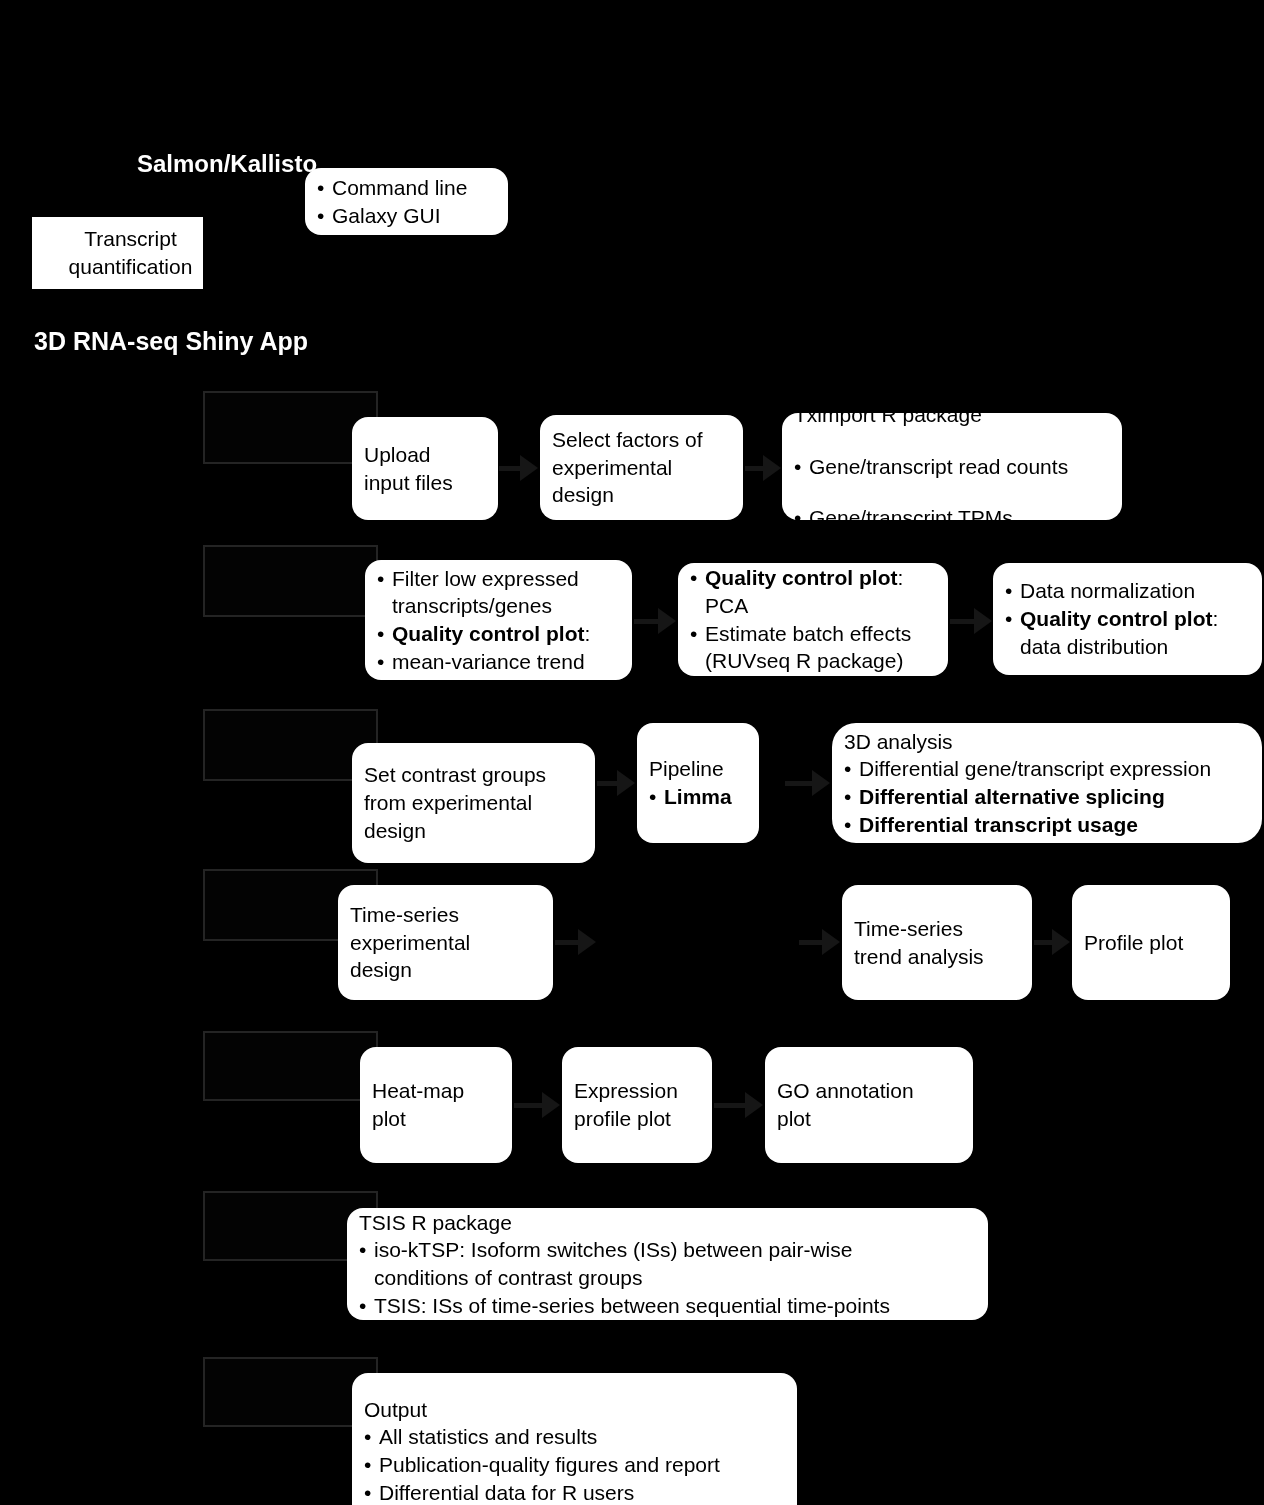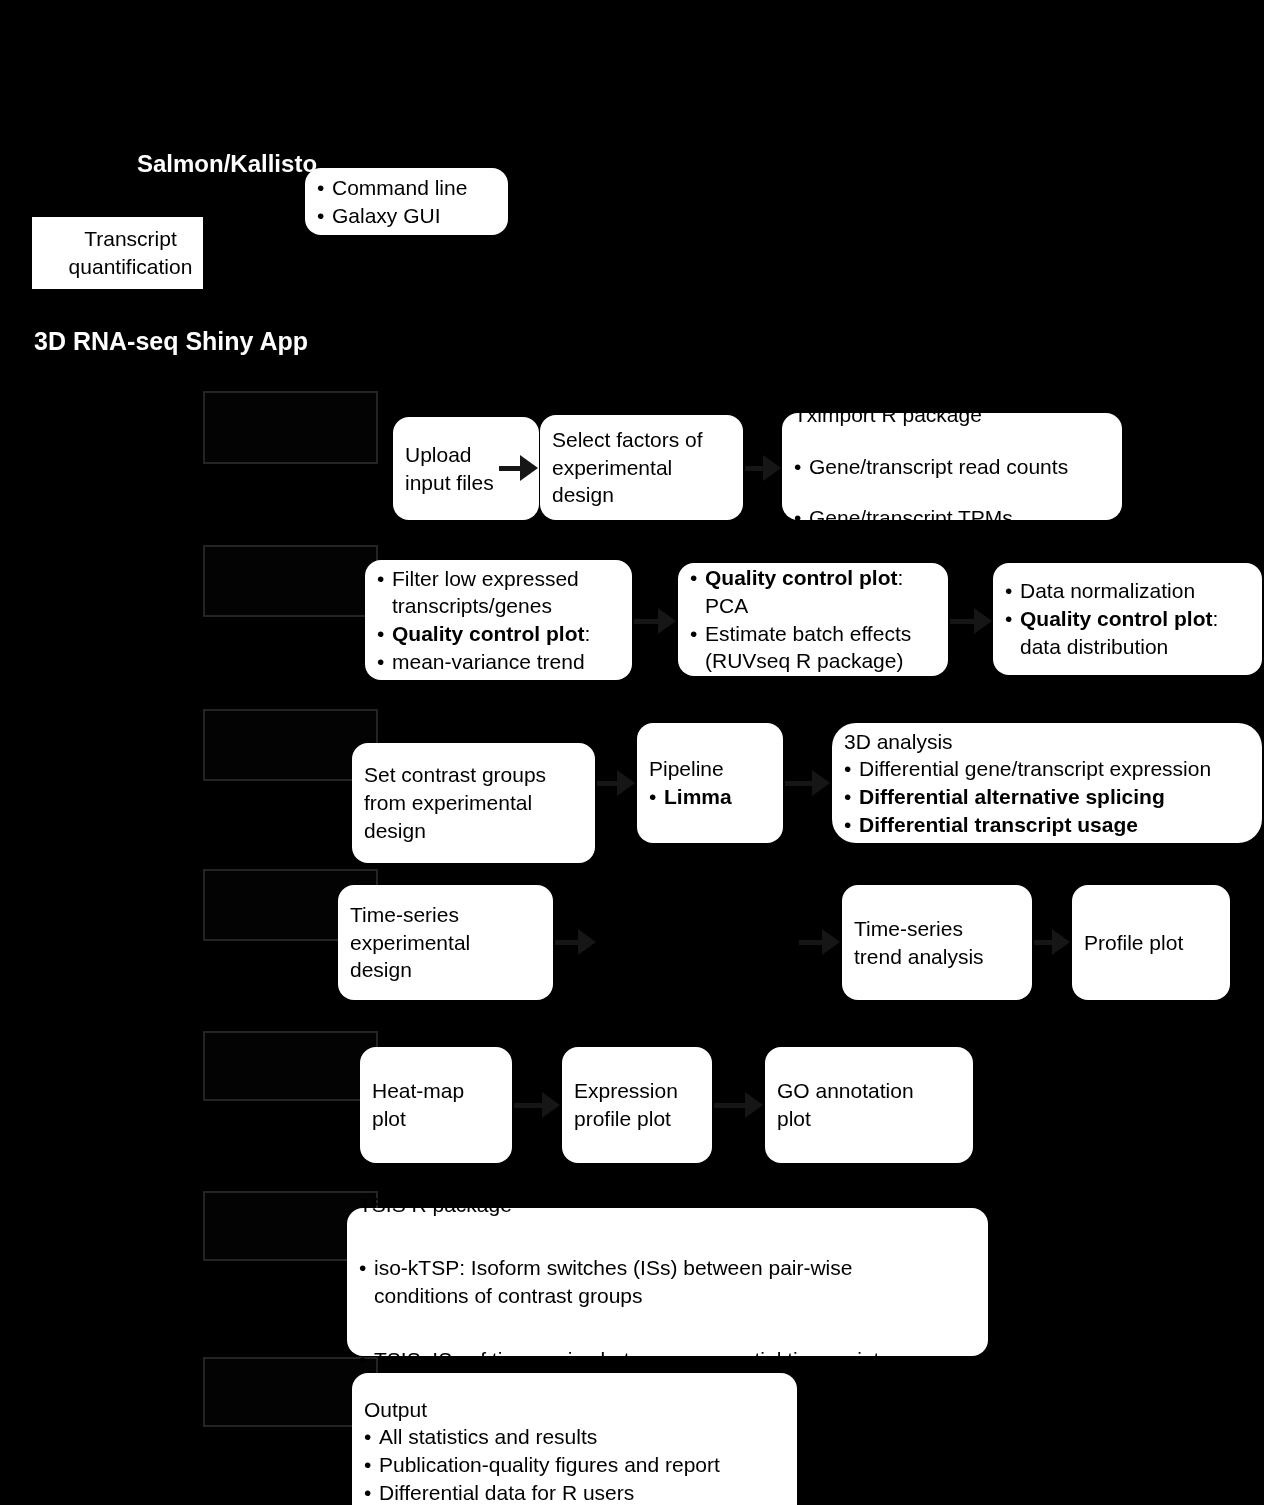--- a/index.html
+++ b/index.html
@@ -46,21 +46,21 @@
       <div class="line"><span>Transcript
 quantification</span></div>
     </div>
     <div class="node ph" style="left: 203px; top: 391px; width: 175px; height: 73px;"></div>
     <div class="node ph" style="left: 203px; top: 545px; width: 175px; height: 72px;"></div>
     <div class="node ph" style="left: 203px; top: 709px; width: 175px; height: 72px;"></div>
     <div class="node ph" style="left: 203px; top: 869px; width: 175px; height: 72px;"></div>
     <div class="node ph" style="left: 203px; top: 1031px; width: 175px; height: 70px;"></div>
     <div class="node ph" style="left: 203px; top: 1191px; width: 175px; height: 70px;"></div>
     <div class="node ph" style="left: 203px; top: 1357px; width: 175px; height: 70px;"></div>
-    <div class="node card" style="left: 352px; top: 417px; width: 146px; height: 103px; margin-left: 41px;">
+    <div class="node card" style="left: 352px; top: 417px; width: 146px; height: 103px;">
       <div class="line"><span>Upload
 input files</span></div>
     </div>
     <div class="node card" style="left: 540px; top: 415px; width: 203px; height: 105px;">
       <div class="line"><span>Select factors of
 experimental
 design</span></div>
     </div>
     <div class="node card" style="left: 782px; top: 413px; width: 340px; height: 107px; gap: 24px;">
       <div class="line"><span>Tximport R package</span></div>
@@ -82,21 +82,21 @@
     <div class="node card" style="left: 993px; top: 563px; width: 269px; height: 112px;">
       <div class="line bul"><span class="blt">•</span><span class="txt"><span>Data normalization</span></span></div>
       <div class="line bul"><span class="blt">•</span><span class="txt"><span class="b">Quality control plot</span><span>:
 data distribution</span></span></div>
     </div>
     <div class="node card" style="left: 352px; top: 743px; width: 243px; height: 120px;">
       <div class="line"><span>Set contrast groups
 from experimental
 design</span></div>
     </div>
-    <div class="node card" style="left: 637px; top: 723px; width: 146px; height: 120px;">
+    <div class="node card" style="left: 637px; top: 723px; width: 122px; height: 120px;">
       <div class="line"><span>Pipeline</span></div>
       <div class="line bul"><span class="blt">•</span><span class="txt"><span class="b">Limma</span></span></div>
     </div>
     <div class="node card" style="left: 832px; top: 723px; width: 430px; height: 120px; border-radius: 24px;">
       <div class="line"><span>3D analysis</span></div>
       <div class="line bul"><span class="blt">•</span><span class="txt"><span>Differential gene/transcript expression</span></span></div>
       <div class="line bul"><span class="blt">•</span><span class="txt"><span class="b">Differential alternative splicing</span></span></div>
       <div class="line bul"><span class="blt">•</span><span class="txt"><span class="b">Differential transcript usage</span></span></div>
     </div>
     <div class="node card" style="left: 338px; top: 885px; width: 215px; height: 115px;">
@@ -116,21 +116,21 @@
 plot</span></div>
     </div>
     <div class="node card" style="left: 562px; top: 1047px; width: 150px; height: 116px;">
       <div class="line"><span>Expression
 profile plot</span></div>
     </div>
     <div class="node card" style="left: 765px; top: 1047px; width: 208px; height: 116px;">
       <div class="line"><span>GO annotation
 plot</span></div>
     </div>
-    <div class="node card" style="left: 347px; top: 1208px; width: 641px; height: 148px; gap: 36px;">
+    <div class="node card" style="left: 347px; top: 1208px; width: 641px; height: 112px;">
       <div class="line"><span>TSIS R package</span></div>
       <div class="line bul"><span class="blt">•</span><span class="txt"><span>iso-kTSP: Isoform switches (ISs) between pair-wise
 conditions of contrast groups</span></span></div>
       <div class="line bul"><span class="blt">•</span><span class="txt"><span>TSIS: ISs of time-series between sequential time-points</span></span></div>
     </div>
     <div class="node card" style="left: 352px; top: 1373px; width: 445px; height: 156px;">
       <div class="line"><span>Output</span></div>
       <div class="line bul"><span class="blt">•</span><span class="txt"><span>All statistics and results</span></span></div>
       <div class="line bul"><span class="blt">•</span><span class="txt"><span>Publication-quality figures and report</span></span></div>
       <div class="line bul"><span class="blt">•</span><span class="txt"><span>Differential data for R users</span></span></div>

